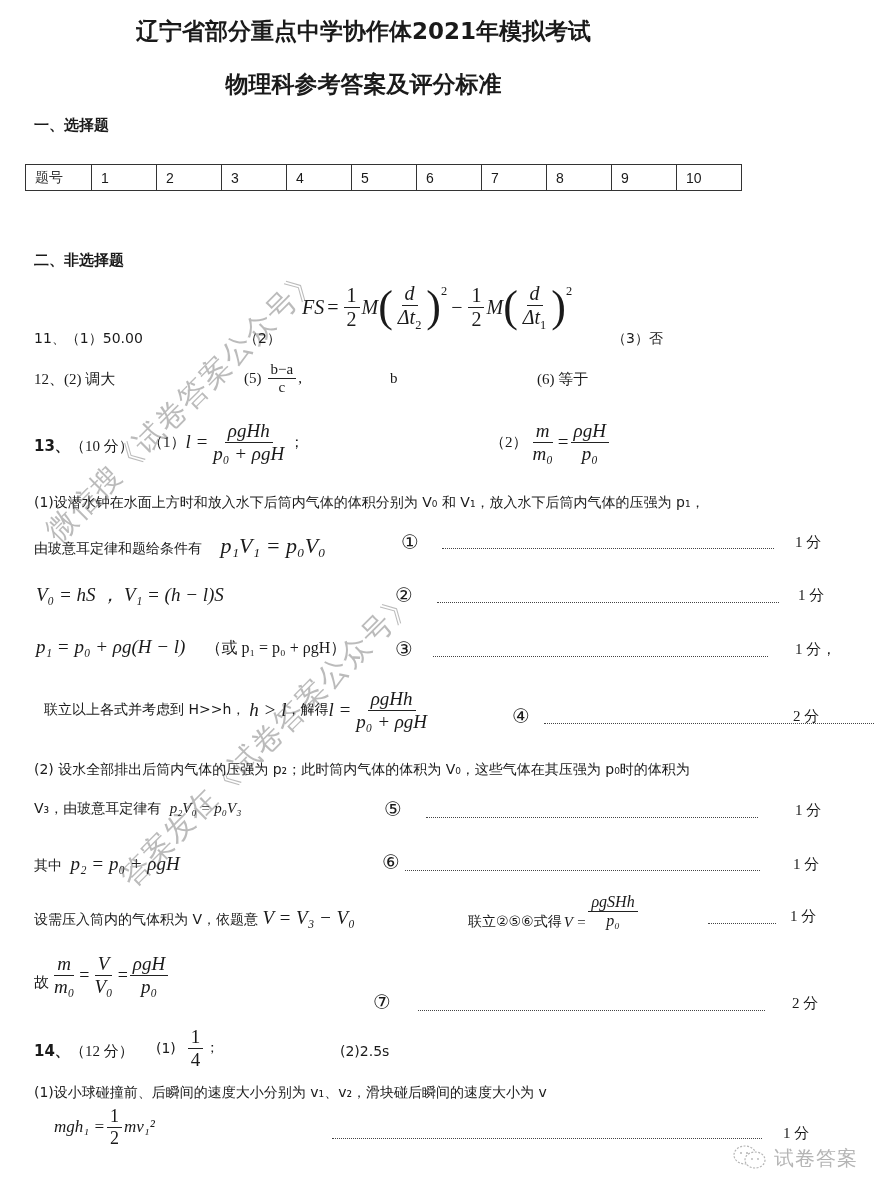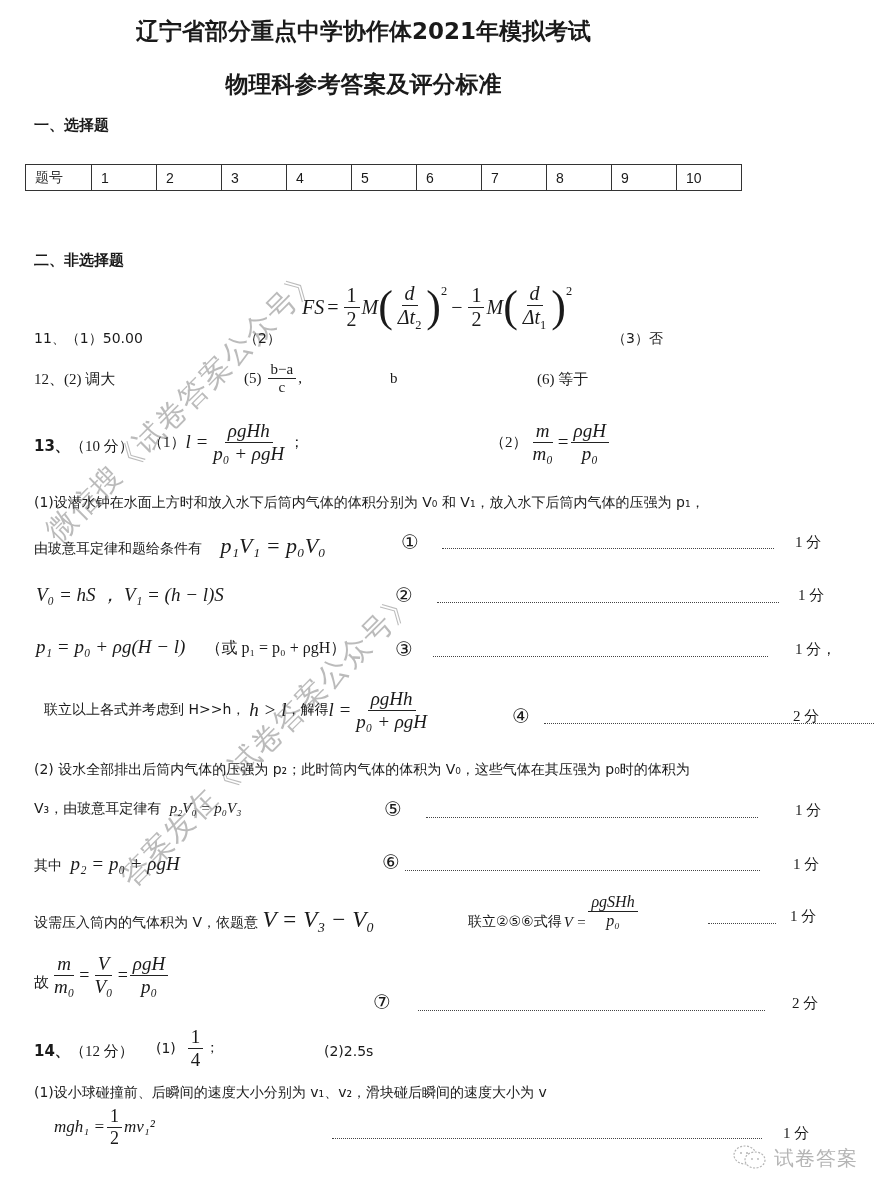--- a/index.html
+++ b/index.html
@@ -177,21 +177,21 @@
 <div class="abs txt" style="left:34px; top:853px;">
   <span>其中</span>
   <span class="math" style="font-size:19px; margin-left:4px;">p₂ = p₀ + ρgH</span>
 </div>
 <div class="abs circ" style="left:382px; top:850px;">⑥</div>
 <div class="dots" style="left:405px; top:870px; width:355px;"></div>
 <div class="abs score" style="left:793px; top:855px;">1 分</div>
 
 <div class="abs txt" style="left:34px; top:907px;">
   <span>设需压入筒内的气体积为 V，依题意</span>
-  <span class="math" style="font-size:23px;">V = V₃ − V₀</span>
+  <span class="math" style="font-size:19px;">V = V₃ − V₀</span>
 </div>
 <div class="abs" style="left:468px; top:893px; display:flex; align-items:flex-end; font-size:14px;">
   <span>联立②⑤⑥式得</span>
   <span class="math" style="font-size:15px; margin-left:2px;">V =</span>
   <span class="frac math" style="font-size:16px;">
       <span class="n">ρgSHh</span>
       <span class="d">p₀</span>
     </span>
 </div>
 <div class="dots" style="left:708px; top:923px; width:68px;"></div>
@@ -224,21 +224,21 @@
   <b>14、</b><span class="serif">（12 分）</span>
 </div>
 <div class="abs" style="left:156px; top:1026px; display:flex; align-items:center; font-size:14px;">
   <span>(1)</span>
   <span class="frac serif" style="font-size:19px; margin-left:12px;">
       <span class="n">1</span>
       <span class="d">4</span>
     </span>
   <span>；</span>
 </div>
-<div class="abs txt" style="left:324px; top:1043px;text-align:center;">(2)2.5s</div>
+<div class="abs txt" style="left:340px; top:1043px;text-align:center;">(2)2.5s</div>
 <div class="abs txt" style="left:34px; top:1084px;">(1)设小球碰撞前、后瞬间的速度大小分别为 v₁、v₂，滑块碰后瞬间的速度大小为 v</div>
 <div class="abs" style="left:54px; top:1106px; display:flex; align-items:center;">
   <span class="math" style="font-size:17px;">mgh₁ =</span>
   <span class="frac serif" style="font-size:18px;">
       <span class="n">1</span>
       <span class="d">2</span>
     </span>
   <span class="math" style="font-size:17px;">mv₁²</span>
 </div>
 <div class="dots" style="left:332px; top:1138px; width:430px;"></div>

